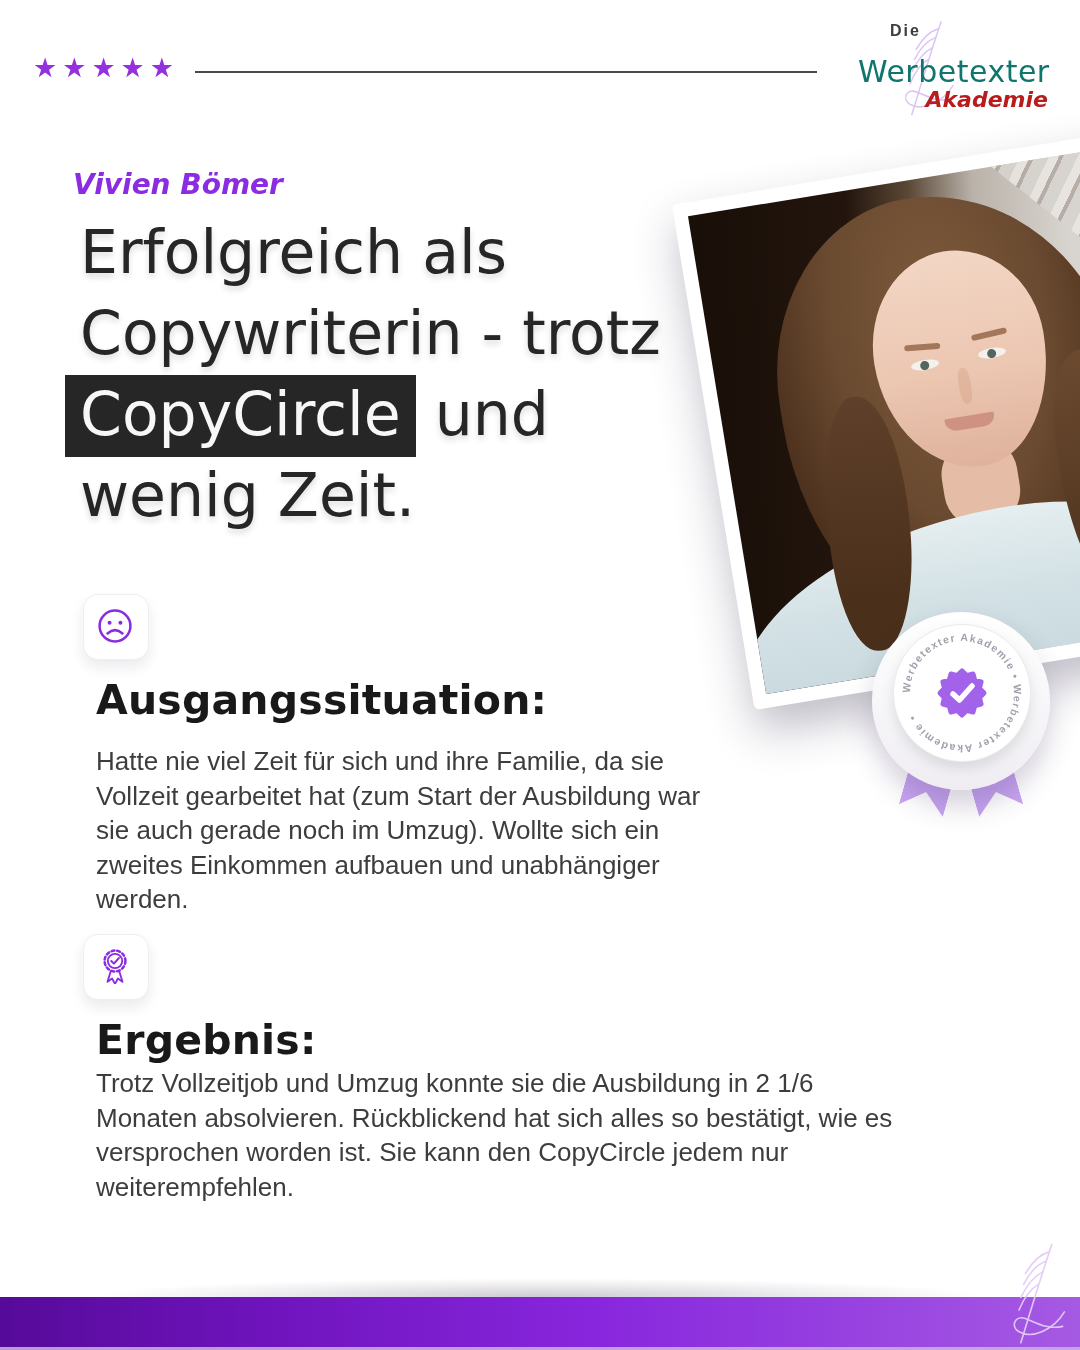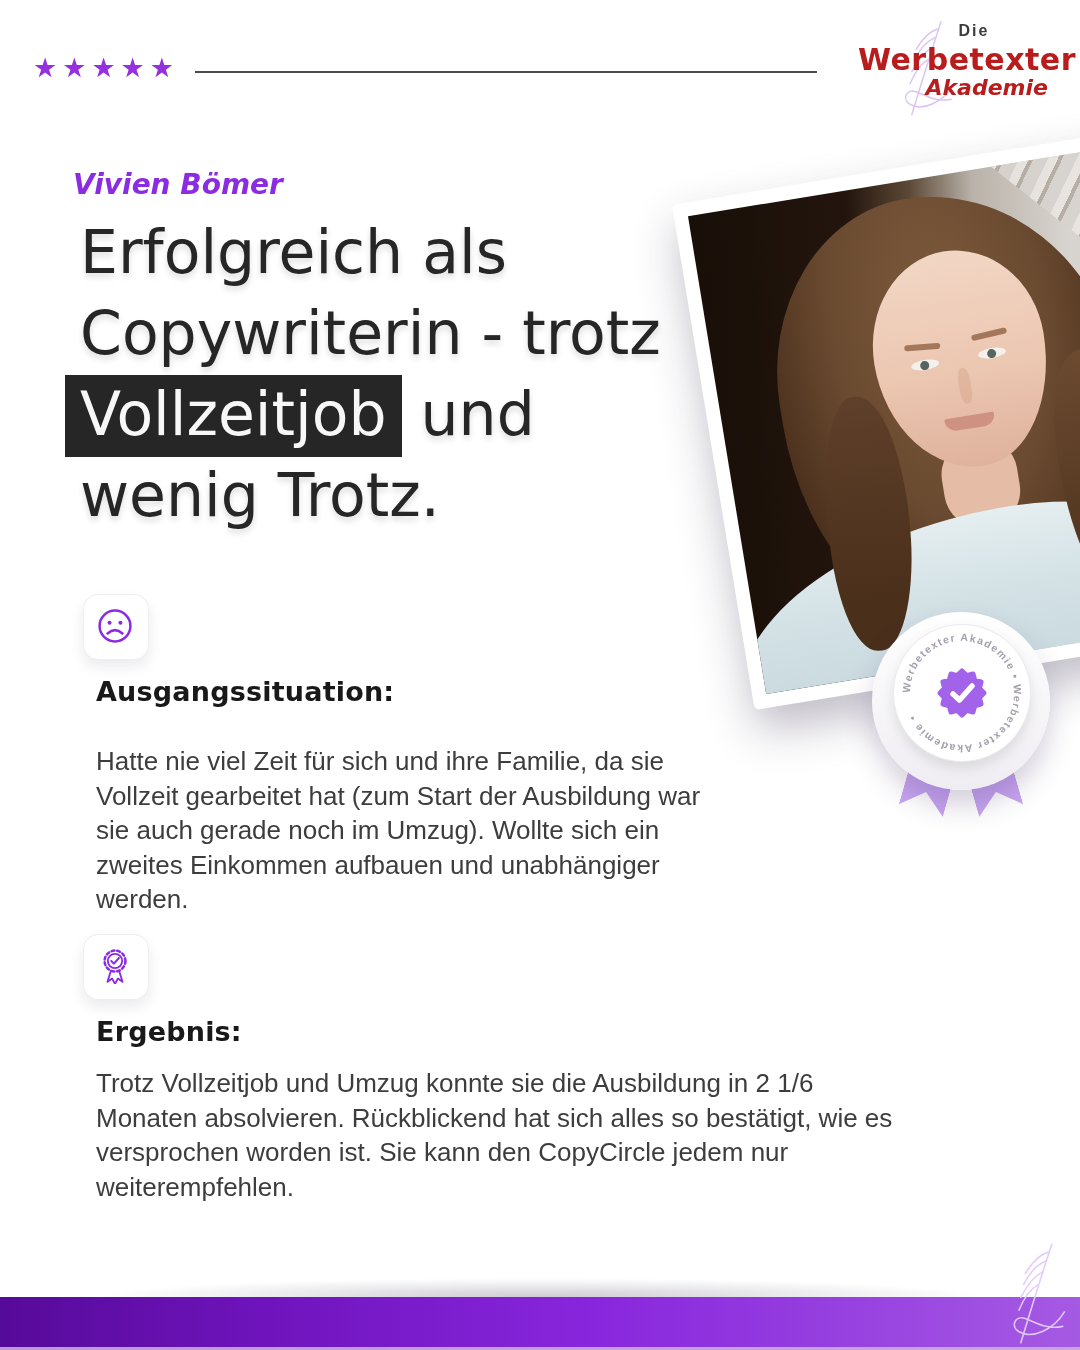--- a/index.html
+++ b/index.html
@@ -5,23 +5,23 @@
   html,body{margin:0;padding:0;background:#ffffff;}
   .canvas{position:relative;width:1080px;height:1350px;overflow:hidden;background:#ffffff;
           font-family:"Liberation Sans",sans-serif;}
 
   
   .stars{position:absolute;left:33px;top:52px;font-size:27px;letter-spacing:5px;color:#9430dd;}
   .divider{position:absolute;left:195px;top:71px;width:622px;height:2px;background:#4a4a4a;}
 
   .logo{position:absolute;left:858px;top:22px;width:200px;height:105px;}
   .logo-feather{position:absolute;left:28px;top:-4px;width:86px;height:104px;opacity:.8;}
-  .logo-die{position:relative;margin-left:32px;font-size:16px;letter-spacing:2px;color:#3c3c3c;font-weight:600;text-align:center;}
-  .logo-main{position:relative;font-size:30px;font-weight:bold;color:#b91c1c;letter-spacing:.5px;
-             font-family:"DejaVu Sans",sans-serif;margin-top:2px;}
+  .logo-die{position:relative;margin-left:32px;font-size:16px;letter-spacing:2px;color:#3c3c3c;font-weight:600;}
+  .logo-main{position:relative;font-size:30px;font-weight:normal;color:#0f766e;letter-spacing:.5px;
+             font-family:"DejaVu Sans",sans-serif;margin-top:14px;}
   .logo-sub{position:relative;font-size:22px;font-style:italic;font-weight:600;color:#b91c1c;
             text-align:right;margin-right:10px;margin-top:-2px;font-family:"DejaVu Sans",sans-serif;}
 
   
   .person-name{position:absolute;left:73px;top:168px;font-size:28px;font-weight:bold;font-style:italic;
                color:#8b2be2;font-family:"DejaVu Sans",sans-serif;z-index:6;}
   .headline{position:absolute;left:80px;top:212px;width:680px;font-size:60px;line-height:81px;
             font-weight:normal;color:#262626;font-family:"DejaVu Sans",sans-serif;
             text-shadow:0 4px 6px rgba(0,0,0,.14);z-index:6;}
   .hl-box{background:#262626;color:#f7f7f7;padding:4px 15px 8px 15px;margin-left:-15px;
@@ -75,21 +75,21 @@
   .seal-inner{position:absolute;left:21px;top:12px;width:136px;height:136px;border-radius:50%;
               background:#ffffff;border:1px solid #eceaee;box-shadow:0 6px 13px rgba(0,0,0,.10);}
   .seal-textsvg{position:absolute;left:0;top:0;width:136px;height:136px;}
   .seal-badge{position:absolute;left:42px;top:42px;width:52px;height:52px;}
 
   
   .icon-card{position:absolute;left:83px;width:64px;height:64px;background:#ffffff;
              border:1px solid #efeef1;border-radius:15px;box-shadow:0 7px 14px rgba(30,20,50,.09);}
   .icon-card svg{margin:11px;}
   .card-1{top:594px;} .card-2{top:934px;}
-  .sec-heading{position:absolute;left:96px;font-size:27px;font-weight:bold;color:#191919;
+  .sec-heading{position:absolute;left:96px;font-size:41px;font-weight:bold;color:#191919;
                font-family:"DejaVu Sans",sans-serif;letter-spacing:.2px;}
   .head-1{top:676px;} .head-2{top:1016px;}
   .sec-body{position:absolute;left:96px;font-size:26px;line-height:34.5px;color:#3d3d3d;}
   .body-1{top:716px;width:620px;margin-top:28px;} .body-2{top:1066px;width:800px;}
 
   
   .bar-shadow{position:absolute;left:0;top:1272px;width:1080px;height:25px;
               background:radial-gradient(55% 100% at 50% 100%,rgba(80,70,95,.28) 0%,rgba(80,70,95,0) 75%);}
   .bottom-bar{position:absolute;left:0;top:1297px;width:1080px;height:53px;
               background:linear-gradient(90deg,#560a99 0%,#6f14bd 25%,#8826dd 55%,#a55ae3 100%);}
@@ -117,22 +117,22 @@
     </svg>
     <div class="logo-die">Die</div>
     <div class="logo-main">Werbetexter</div>
     <div class="logo-sub">Akademie</div>
   </div>
 
   <div class="person-name">Vivien Bömer</div>
   <div class="headline">
     <span>Erfolgreich als</span><br>
     <span>Copywriterin - trotz</span><br>
-    <span class="hl-box">Vollzeitjob</span><span> und</span><br>
-    <span>wenig Trotz.</span>
+    <span class="hl-box">CopyCircle</span><span> und</span><br>
+    <span>wenig Zeit.</span>
   </div>
 
   <div class="photo-frame">
     <div class="photo">
       <div class="beams"></div>
       <div class="hair-back"></div>
       <div class="neck"></div>
       <div class="sweater"></div>
       <div class="lock-left"></div>
       <div class="lock-right"></div>

